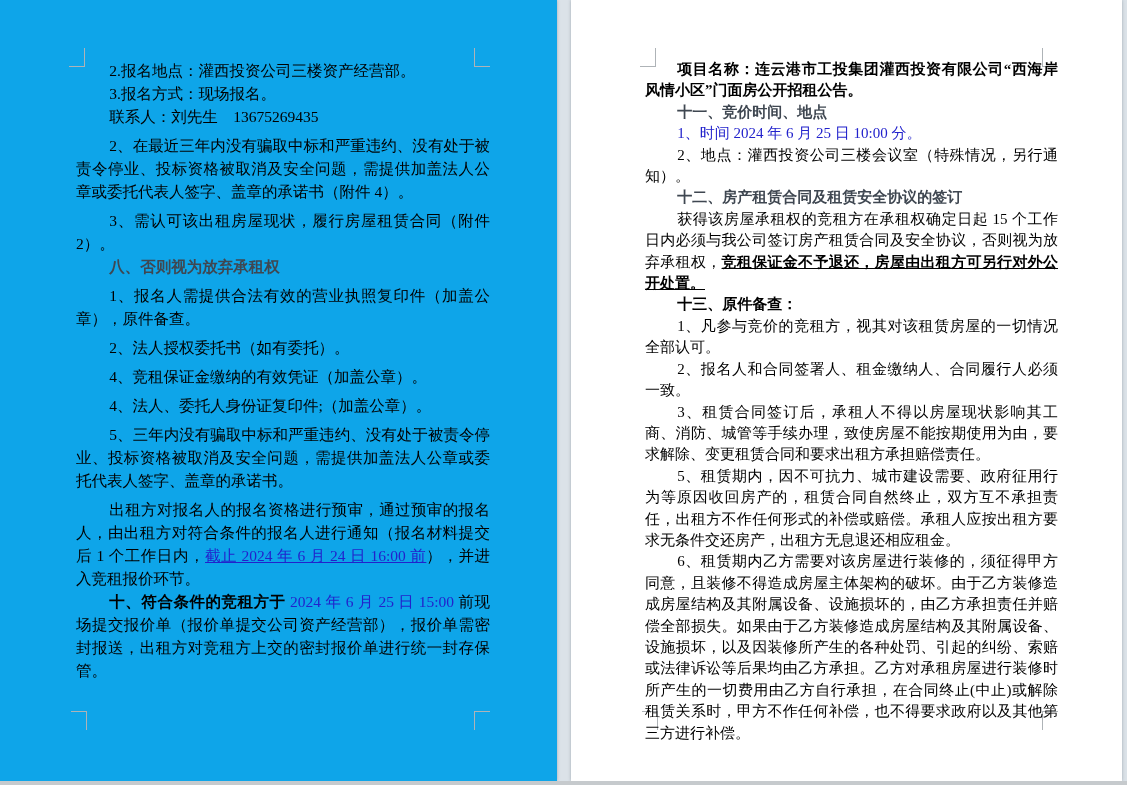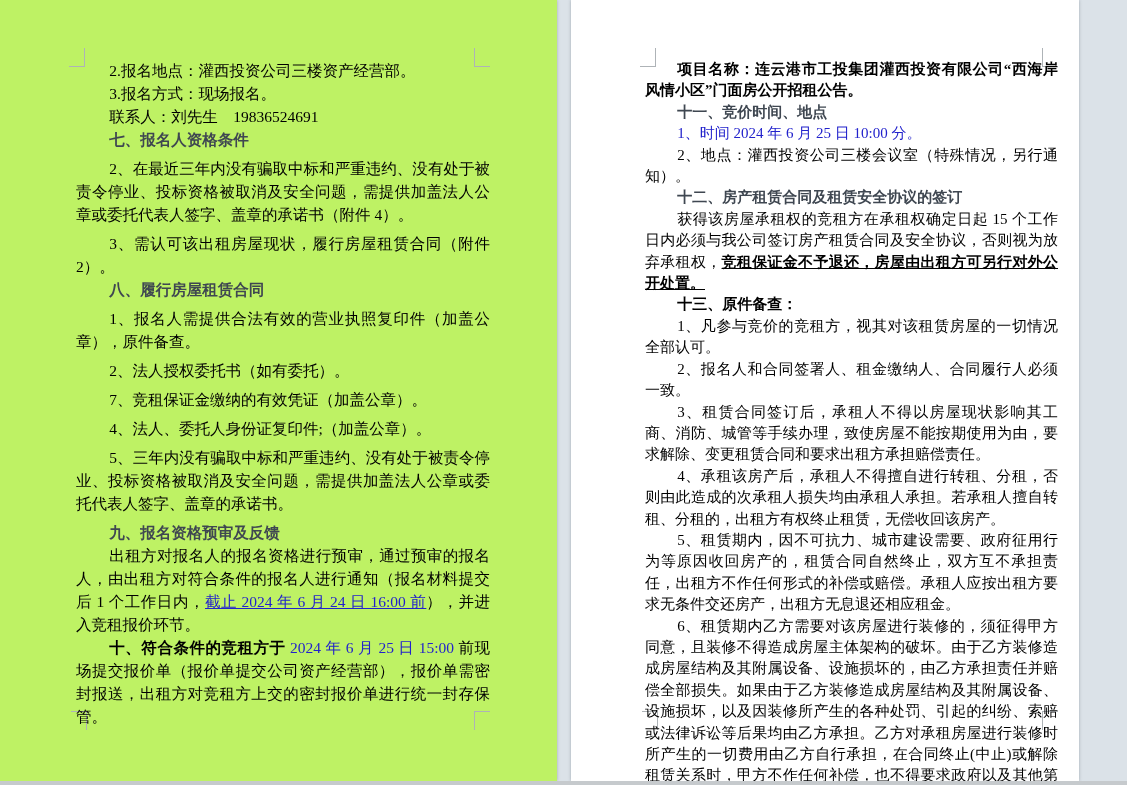--- a/index.html
+++ b/index.html
@@ -7,21 +7,21 @@
     width:1127px;height:785px;overflow:hidden;position:relative;
     background:#dbe2e8;
     font-family:"Liberation Serif","DejaVu Serif",serif;
   }
   .canvas{position:absolute;inset:0;}
   .page{
     position:absolute;top:0;height:781px;background:#ffffff;
     box-shadow:0 0 3px rgba(90,100,110,0.45);
   }
   .page-1{left:0;width:557px;}
-  .page-2{left:571px;width:508px;}
+  .page-2{left:571px;width:551px;}
   .bottom-strip{position:absolute;left:0;top:781px;width:1127px;height:4px;background:#c6cacd;}
   .content{
     position:absolute;top:59px;color:#000;
     text-align:justify;text-justify:inter-ideograph;
   }
   .page-1 .content{left:76px;width:414px;font-size:15.5px;line-height:23px;}
   .page-2 .content{left:74px;width:413px;font-size:15px;line-height:21.4px;}
   p.para{margin:0;padding:0;}
   p.ind{text-indent:2.15em;}
   .page-1 p.sp{margin:6px 0;}
@@ -42,39 +42,37 @@
   .page-1 .crop.tr{left:474px;top:48px;}
   .page-1 .crop.br{left:474px;top:711px;}
   .page-2 .crop.tr{left:471px;top:48px;}
   .page-2 .crop.br{left:471px;top:711px;}
 </style>
 </head>
 <body style="background: rgb(219, 226, 232);">
 
 <div class="canvas">
 
-  <div class="page page-1" style="background: #bef264;">
+  <div class="page page-1" style="background: #0ea5e9;">
     <div class="crop tl"></div>
     <div class="crop tr"></div>
     <div class="crop bl"></div>
     <div class="crop br"></div>
     <div class="content">
         <p class="para ind"><span class="run">2.报名地点：灌西投资公司三楼资产经营部。</span></p>
         <p class="para ind"><span class="run">3.报名方式：现场报名。</span></p>
-        <p class="para ind"><span class="run">联系人：刘先生　19836524691</span></p>
-        <p class="para ind"><span class="run r-heading">七、报名人资格条件</span></p>
+        <p class="para ind"><span class="run">联系人：刘先生　13675269435</span></p>
         <p class="para ind sp"><span class="run">2、在最近三年内没有骗取中标和严重违约、没有处于被责令停业、投标资格被取消及安全问题，需提供加盖法人公章或委托代表人签字、盖章的承诺书（附件 4）。</span></p>
         <p class="para ind"><span class="run">3、需认可该出租房屋现状，履行房屋租赁合同（附件 2）。</span></p>
-        <p class="para ind"><span class="run r-heading">八、履行房屋租赁合同</span></p>
+        <p class="para ind"><span class="run r-heading">八、否则视为放弃承租权</span></p>
         <p class="para ind sp"><span class="run">1、报名人需提供合法有效的营业执照复印件（加盖公章），原件备查。</span></p>
         <p class="para ind sp"><span class="run">2、法人授权委托书（如有委托）。</span></p>
-        <p class="para ind sp"><span class="run">7、竞租保证金缴纳的有效凭证（加盖公章）。</span></p>
+        <p class="para ind sp"><span class="run">4、竞租保证金缴纳的有效凭证（加盖公章）。</span></p>
         <p class="para ind sp"><span class="run">4、法人、委托人身份证复印件;（加盖公章）。</span></p>
         <p class="para ind sp"><span class="run">5、三年内没有骗取中标和严重违约、没有处于被责令停业、投标资格被取消及安全问题，需提供加盖法人公章或委托代表人签字、盖章的承诺书。</span></p>
-        <p class="para ind"><span class="run r-heading">九、报名资格预审及反馈</span></p>
         <p class="para ind"><span class="run">出租方对报名人的报名资格进行预审，通过预审的报名人，由出租方对符合条件的报名人进行通知（报名材料提交后 1 个工作日内，</span><span class="run r-blueu">截止 2024 年 6 月 24 日 16:00 前</span><span class="run">），并进入竞租报价环节。</span></p>
         <p class="para ind"><span class="run r-bold">十、符合条件的竞租方于 </span><span class="run r-blue">2024 年 6 月 25 日 15:00 </span><span class="run">前现场提交报价单（报价单提交公司资产经营部），报价单需密封报送，出租方对竞租方上交的密封报价单进行统一封存保管。</span></p>
       </div>
   </div>
 
   <div class="page page-2" style="background: rgb(255, 255, 255);">
     <div class="crop tl"></div>
     <div class="crop tr"></div>
     <div class="crop bl"></div>
     <div class="crop br"></div>
@@ -82,20 +80,19 @@
         <p class="para ind"><span class="run r-bold">项目名称：连云港市工投集团灌西投资有限公司“西海岸风情小区”门面房公开招租公告。</span></p>
         <p class="para ind"><span class="run r-heading">十一、竞价时间、地点</span></p>
         <p class="para ind"><span class="run r-blue">1、时间 2024 年 6 月 25 日 10:00 分。</span></p>
         <p class="para ind"><span class="run">2、地点：灌西投资公司三楼会议室（特殊情况，另行通知）。</span></p>
         <p class="para ind"><span class="run r-heading">十二、房产租赁合同及租赁安全协议的签订</span></p>
         <p class="para ind"><span class="run">获得该房屋承租权的竞租方在承租权确定日起 15 个工作日内必须与我公司签订房产租赁合同及安全协议，否则视为放弃承租权，</span><span class="run r-boldu">竞租保证金不予退还，房屋由出租方可另行对外公开处置。</span></p>
         <p class="para ind"><span class="run r-bold">十三、原件备查：</span></p>
         <p class="para ind"><span class="run">1、凡参与竞价的竞租方，视其对该租赁房屋的一切情况全部认可。</span></p>
         <p class="para ind"><span class="run">2、报名人和合同签署人、租金缴纳人、合同履行人必须一致。</span></p>
         <p class="para ind"><span class="run">3、租赁合同签订后，承租人不得以房屋现状影响其工商、消防、城管等手续办理，致使房屋不能按期使用为由，要求解除、变更租赁合同和要求出租方承担赔偿责任。</span></p>
-        <p class="para ind"><span class="run">4、承租该房产后，承租人不得擅自进行转租、分租，否则由此造成的次承租人损失均由承租人承担。若承租人擅自转租、分租的，出租方有权终止租赁，无偿收回该房产。</span></p>
         <p class="para ind"><span class="run">5、租赁期内，因不可抗力、城市建设需要、政府征用行为等原因收回房产的，租赁合同自然终止，双方互不承担责任，出租方不作任何形式的补偿或赔偿。承租人应按出租方要求无条件交还房产，出租方无息退还相应租金。</span></p>
         <p class="para ind"><span class="run">6、租赁期内乙方需要对该房屋进行装修的，须征得甲方同意，且装修不得造成房屋主体架构的破坏。由于乙方装修造成房屋结构及其附属设备、设施损坏的，由乙方承担责任并赔偿全部损失。如果由于乙方装修造成房屋结构及其附属设备、设施损坏，以及因装修所产生的各种处罚、引起的纠纷、索赔或法律诉讼等后果均由乙方承担。乙方对承租房屋进行装修时所产生的一切费用由乙方自行承担，在合同终止(中止)或解除租赁关系时，甲方不作任何补偿，也不得要求政府以及其他第三方进行补偿。</span></p>
       </div>
   </div>
 
   <div class="bottom-strip"></div>
 </div>
 
 </body></html>

